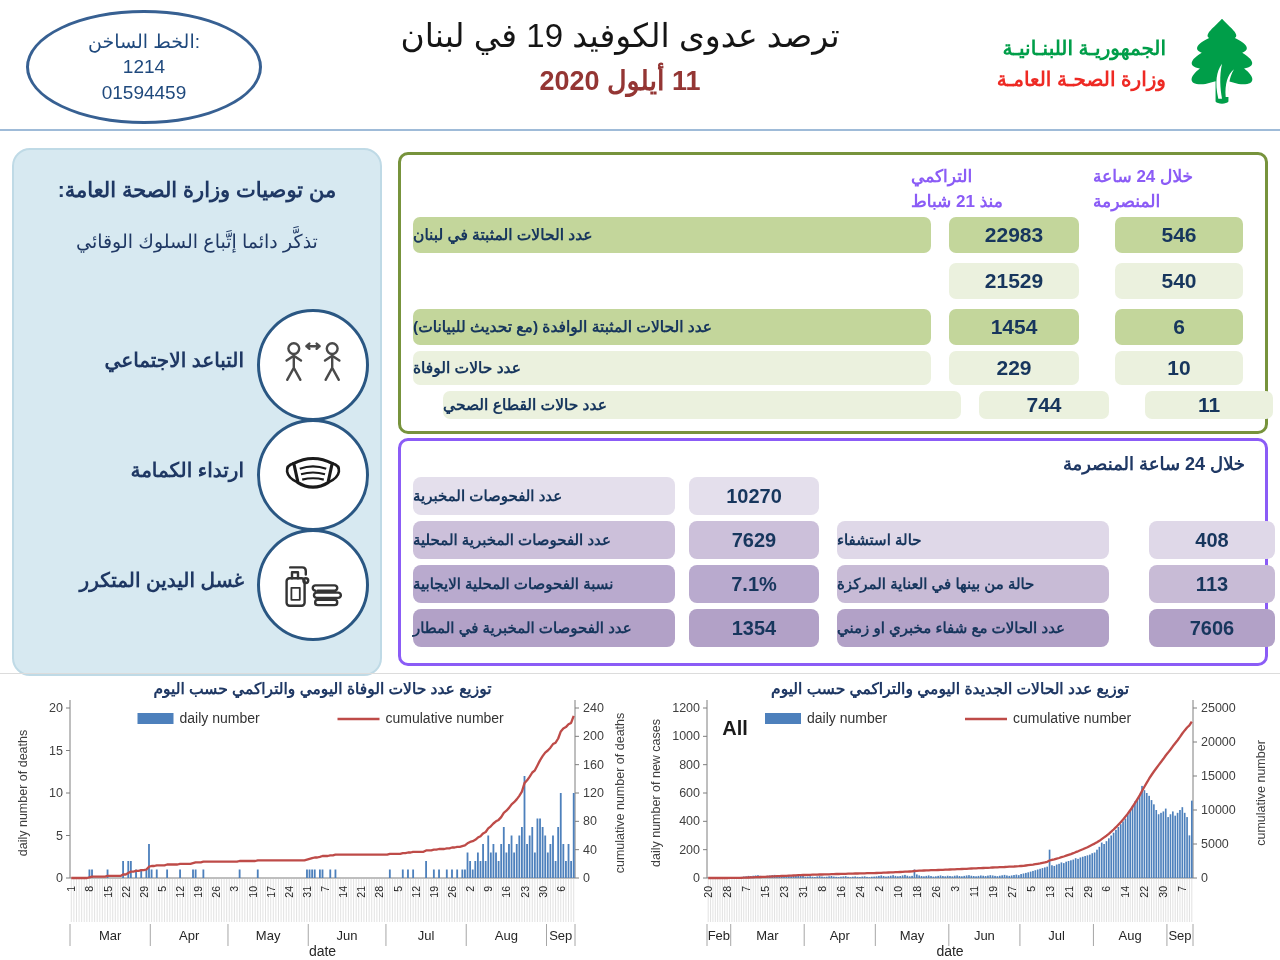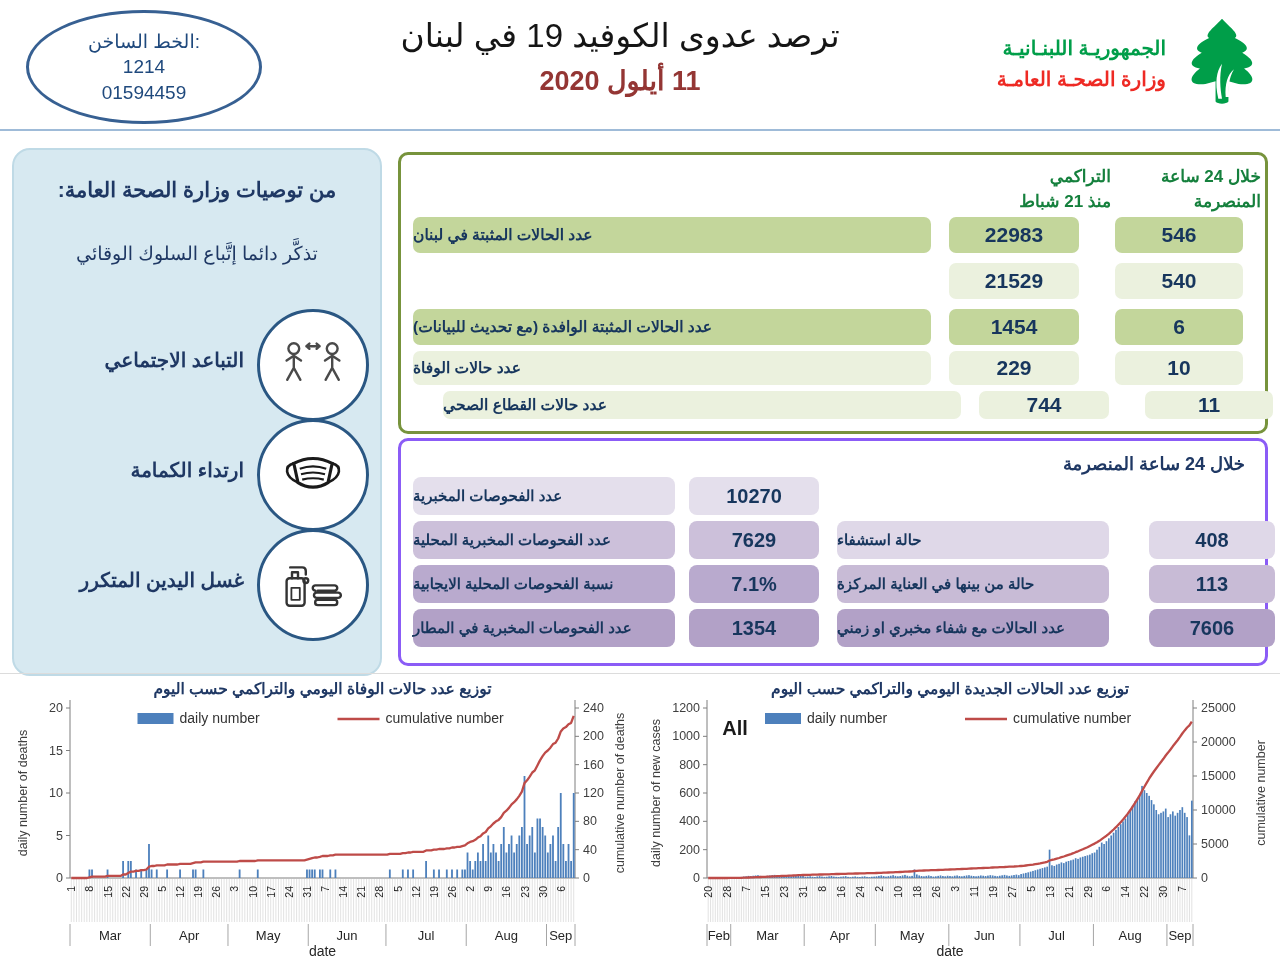--- a/index.html
+++ b/index.html
@@ -19,32 +19,32 @@
   .logo-text{text-align:right;direction:rtl;line-height:1.55;font-weight:bold;font-size:20px;}
   .logo-l1{color:#009E49;} .logo-l2{color:#EE2A24;}
   .hr-top{left:0;top:129px;width:1280px;height:2px;background:#9FBBD8;}
   .hr-bottom{left:0;top:673px;width:1280px;height:1px;background:#DCDCDC;}
 
   
   .sidebar{left:12px;top:148px;width:366px;height:524px;background:#D7E9F1;
     border:2px solid #BFDAE6;border-radius:18px;}
   .rec-title{position:absolute;top:28px;left:0;right:0;text-align:center;
     font-size:21px;font-weight:bold;direction:rtl;}
-  .rec-sub{position:absolute;top:92px;left:0;right:0;text-align:center;
+  .rec-sub{position:absolute;top:80px;left:0;right:0;text-align:center;
     font-size:19px;direction:rtl;}
   .rec-circle{position:absolute;left:243px;width:106px;height:106px;border-radius:50%;
     background:#fff;border:3px solid #2A5783;display:flex;align-items:center;justify-content:center;}
   .rec-label{position:absolute;right:136px;font-size:20px;font-weight:bold;
     direction:rtl;text-align:right;}
 
   
   .green-table{left:398px;top:152px;width:864px;height:276px;border:3px solid #77933C;
     border-radius:10px;background:#fff;}
-  .gh{position:absolute;top:10px;font-size:17px;font-weight:bold;color:#15803d;
-    text-align:right;line-height:1.45;direction:rtl;}
+  .gh{position:absolute;top:10px;font-size:17px;font-weight:bold;color:#8b5cf6;
+    text-align:left;line-height:1.45;direction:rtl;}
   .gh-cum{left:510px;width:200px;}
   .gh-24{left:692px;width:168px;}
   .grow-label,.grow-val{position:absolute;border-radius:7px;display:flex;
     align-items:center;color:#17365D;font-weight:bold;}
   .grow-label{left:12px;width:518px;justify-content:flex-end;padding-right:16px;
     box-sizing:border-box;font-size:15.5px;direction:rtl;}
   .gcum{left:548px;width:130px;}
   .g24{left:714px;width:128px;}
   .grow-val{justify-content:center;font-size:21px;direction:ltr;}
   .shade-d{background:#C3D69B;} .shade-l{background:#EBF1DE;}

